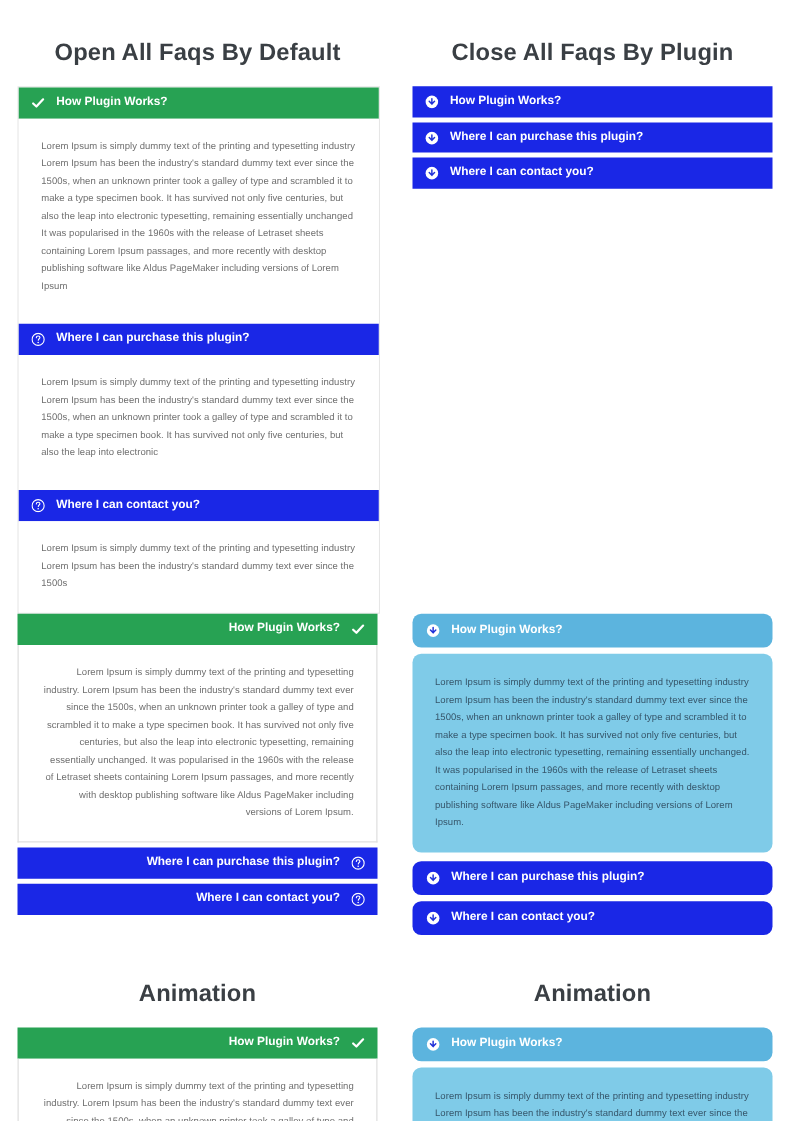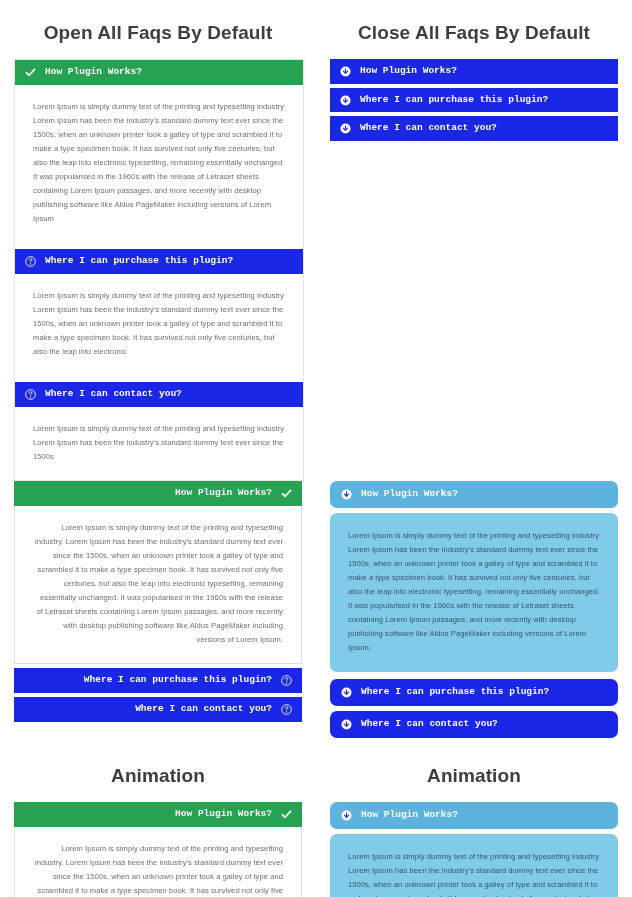--- a/index.html
+++ b/index.html
@@ -21,41 +21,41 @@
     box-sizing:border-box;
     padding:0 14px;
   }
   .sec-title{
     text-align:center;
     font-size:19px;
     font-weight:bold;
     color:#3a3f44;
     letter-spacing:0.1px;
     margin:0;
-    padding:22px 0 14px 0;
+    padding:32px 0 14px 0;
     line-height:1.2;
   }
   
   .faq{ width:100%; }
   .faq-item{ margin-bottom:4px; }
 
   .hdr{
     display:flex;
     align-items:center;
     gap:9px;
     box-sizing:border-box;
     padding:6px 10px;
     font-size:9.5px;
     font-weight:bold;
     color:#ffffff;
     line-height:1.35;
     min-height:22px;
     user-select:none;
   }
-  .hdr .label{ flex:1;font-family:Liberation Mono, monospace; }
+  .hdr .label{ flex:1; }
   .hdr-green{ background:#27a253; }
   .hdr-blue{ background:#1a27e6; }
   .hdr-sky{ background:#5cb4de; }
 
   .body{
     box-sizing:border-box;
     background:#ffffff;
     border:1px solid #e0e0e0;
     border-top:none;
     padding:11px 14px 12px 14px;
@@ -157,21 +157,21 @@
             </span>
             <span class="label">Where I can contact you?</span>
           </div>
           <div class="body">
             <p>Lorem Ipsum is simply dummy text of the printing and typesetting industry Lorem Ipsum has been the industry's standard dummy text ever since the 1500s</p>
           </div>
         </div>
       </div>
     </div>
     <div class="cell">
-      <h2 class="sec-title">Close All Faqs By Default</h2>
+      <h2 class="sec-title">Close All Faqs By Plugin</h2>
       <div class="faq list">
         <div class="faq-item">
           <div class="hdr hdr-blue">
             <span class="ico">
               <svg viewBox="0 0 16 16" aria-hidden="true">
                 <circle cx="8" cy="8" r="7.3" fill="#ffffff"></circle>
                 <path d="M8 4.2 v6.1 M4.9 7.4 L8 10.6 L11.1 7.4" fill="none" stroke="#2031d8" stroke-width="1.7" stroke-linecap="round" stroke-linejoin="round"></path>
               </svg>
             </span>
             <span class="label">How Plugin Works?</span>

